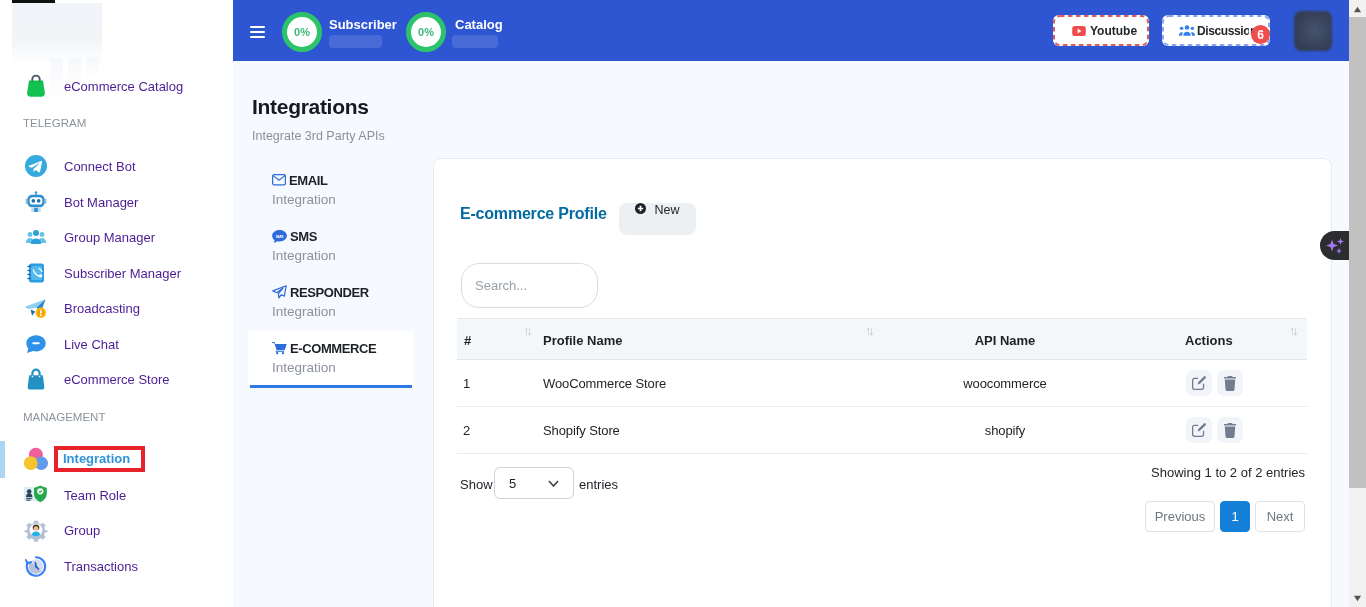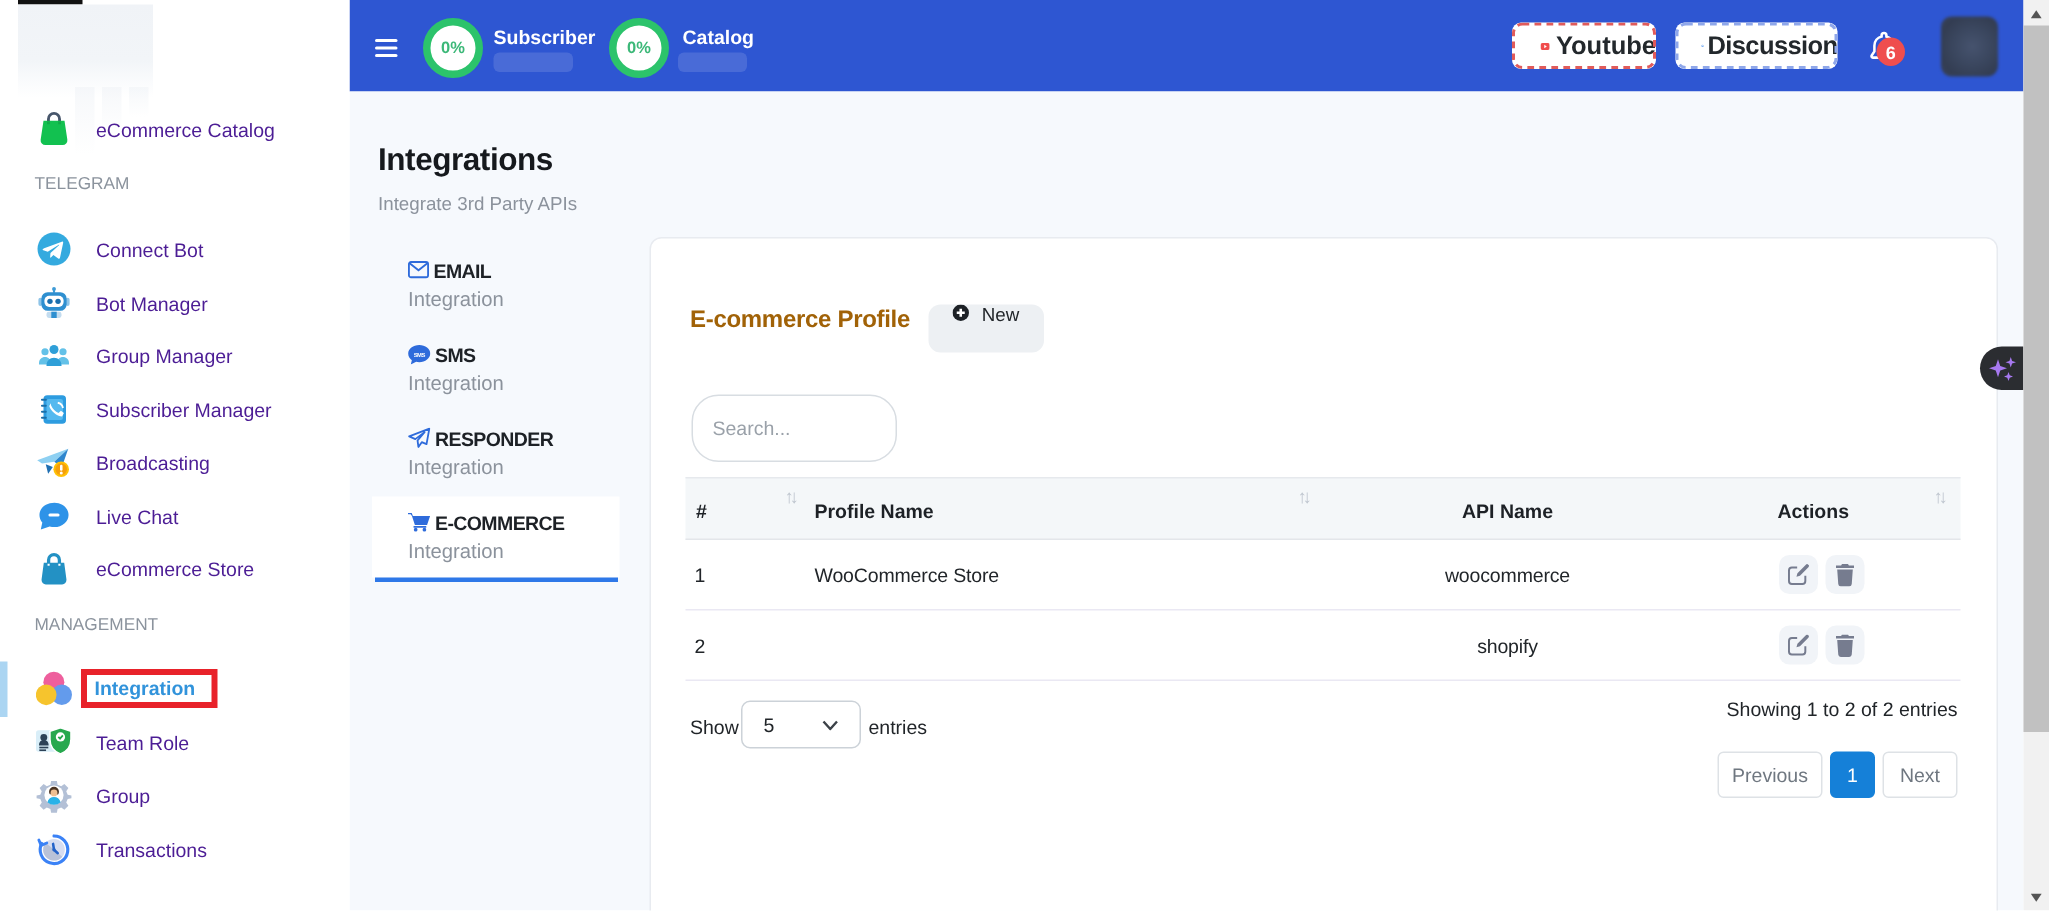--- a/index.html
+++ b/index.html
@@ -20,21 +20,21 @@
 
 
 #topbar { left:233px; top:0; width:1116px; height:61px; background:#2e56d2; }
 .hamb { left:17px; top:26px; width:15px; }
 .hamb div { height:2px; background:#fff; border-radius:1px; margin-bottom:3.1px; }
 .ring { top:12px; width:40px; height:40px; border-radius:50%; background:#fff; border:5px solid #2cc36b;
   display:flex; align-items:center; justify-content:center; font-size:11px; font-weight:600; color:#3cb878; }
 .tstat-label { top:17px; color:#fff; font-weight:bold; font-size:13px; }
 .tskel { top:35px; height:13px; border-radius:4px; background:rgba(255,255,255,.13); }
 .tbtn { top:15px; height:31px; background:#fff; border-radius:6px; display:flex; align-items:center;
-  font-size:17px; font-weight:600; color:#23282c; }
+  font-size:12px; font-weight:600; color:#23282c;margin-left:45px; }
 .bellwrap { left:1245px; top:20px; }
 .badge6 { left:1251px; top:25px; width:19px; height:19px; border-radius:50%; background:#ef4e4e;
   color:#fff; font-size:12px; font-weight:bold; display:flex; align-items:center; justify-content:center; }
 .avatar { left:1294px; top:11px; width:38px; height:40px; border-radius:7px;
   background:radial-gradient(circle at 55% 50%, #46536e 0%, #3a465e 45%, #333d52 75%, #39425a 100%);
   filter:blur(1px); }
 
 
 #mainbg { left:233px; top:61px; width:1116px; height:546px; background:#f6f9fd; }
 .pgsub { left:252px; top:129px; font-size:12.5px; color:#8b929c; }
@@ -43,21 +43,21 @@
 .tab { left:272px; width:150px; }
 .tabtitle { display:flex; align-items:center; font-size:13px; font-weight:bold; letter-spacing:-0.4px; color:#1d2126; height:16px; }
 .tabtitle svg { margin-right:3px; }
 .tabsub { font-size:13.5px; color:#8b929c; margin-top:4px; height:16px; }
 #activetab { left:248px; top:331px; width:165px; height:54px; background:#fff; }
 #activeline { left:250px; top:385px; width:162px; height:3px; background:#2e78e8; }
 
 
 #card { left:433px; top:158px; width:899px; height:470px; background:#fff;
   border:1px solid #e8ebf0; border-radius:8px; }
-.cardtitle { left:460px; top:205px; font-size:16px; font-weight:bold; letter-spacing:-0.2px; color:#a16207; }
+.cardtitle { left:460px; top:205px; font-size:16px; font-weight:bold; letter-spacing:-0.2px; color:#0369a1; }
 .newbtn { left:619px; top:203px; width:77px; height:32px; background:#edf0f3; border-radius:8px;
   display:flex; justify-content:center; font-size:12.5px; color:#22262a; }
 .search { left:461px; top:263px; width:137px; height:45px; border:1px solid #d8dde2; border-radius:18px;
   background:#fff; display:flex; align-items:center; padding-left:13px; font-size:13px; color:#9aa1a9; }
 
 
 .thead { left:457px; top:318px; width:850px; height:42px; background:#f4f7f9;
   border-top:1px solid #e6e9ed; border-bottom:1px solid #e3e6ea; }
 .th { position:absolute; top:0; height:42px; display:flex; align-items:center;
   font-size:13px; font-weight:bold; color:#1d2126; }
@@ -342,20 +342,21 @@
   <div class="actbtn" style="left:760px; top:10px;">
     <svg width="14" height="15" viewBox="0 0 14 15" fill="#767c8f">
         <path d="M5 0h4l.6 1H13v1.6H1V1h3.4z"></path>
         <path d="M1.8 3.6h10.4L11.5 13.4A1.7 1.7 0 0 1 9.8 15H4.2a1.7 1.7 0 0 1-1.7-1.6z"></path>
       </svg>
   </div>
 </div>
 <div class="rowline abs" style="top:406px;"></div>
 <div class="trow abs" style="top:407px;">
   <div class="td" style="left:6px;">2</div>
+  <div class="td" style="left:86px;">Shopify Store</div>
   <div class="td" style="left:446px; width:204px; justify-content:center;">shopify</div>
   <div class="actbtn" style="left:729px; top:10px;">
     <svg width="15" height="15" viewBox="0 0 16 16" fill="#767c8f">
         <path d="M15.5 1.6l-1.1-1.1a1.2 1.2 0 0 0-1.7 0l-6 6-.7 2.5 2.5-.7 6-6a1.2 1.2 0 0 0 0-1.7z"></path>
         <path d="M12.5 9v4A1.5 1.5 0 0 1 11 14.5H3A1.5 1.5 0 0 1 1.5 13V5A1.5 1.5 0 0 1 3 3.5h4V2H3a3 3 0 0 0-3 3v8a3 3 0 0 0 3 3h8a3 3 0 0 0 3-3V9z" transform="scale(0.93)"></path>
       </svg>
   </div>
   <div class="actbtn" style="left:760px; top:10px;">
     <svg width="14" height="15" viewBox="0 0 14 15" fill="#767c8f">
         <path d="M5 0h4l.6 1H13v1.6H1V1h3.4z"></path>

